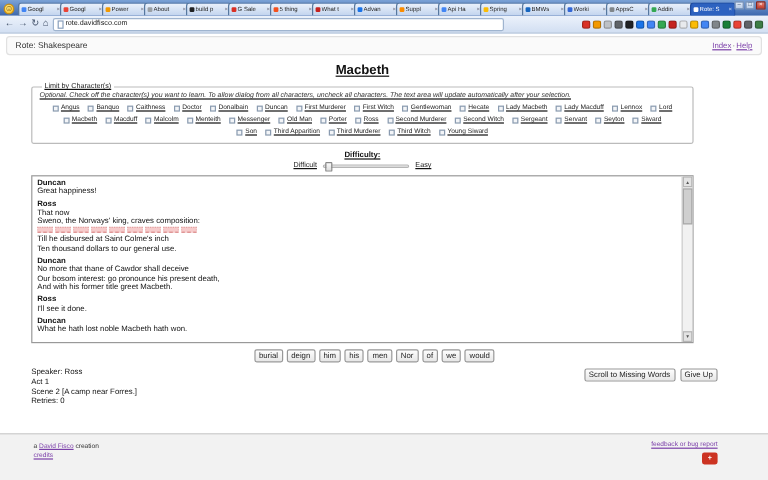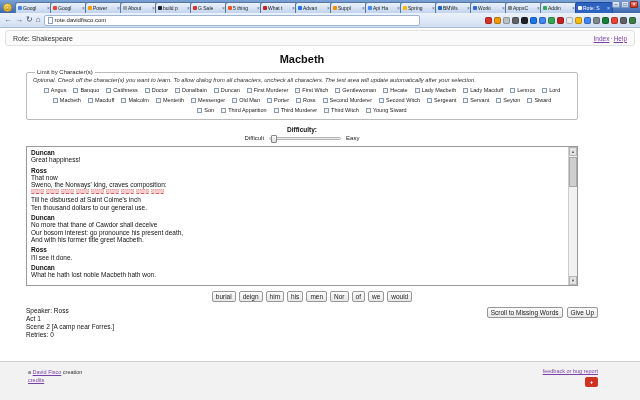--- a/index.html
+++ b/index.html
@@ -40,21 +40,21 @@
 
   
   .page { height:372px; background:#fff; position:relative; color:#111; }
   .site-header { margin:2px 5px 0; height:16px; background:#fafafa; border:1px solid #e1e1e1;
     border-radius:3px; display:flex; align-items:center; justify-content:space-between; padding:0 7px; }
   .site-title { font-size:7px; color:#333; }
   .top-nav { font-size:6.5px; }
   .top-nav a, .plink { color:#7b3fa9; text-decoration:underline; cursor:pointer; }
   .nav-sep { color:#555; text-decoration:none; margin:0 1px; }
 
-  .content  { margin-left:26px; width:552px; }
+  .content  { margin-left:26px; width:552px;text-decoration:underline; }
   .content2 { margin-left:26px; width:572px; }
 
   .page-title { text-align:center; font-size:11px; font-weight:bold; margin-top:7px; }
 
   fieldset.characters { border:1px solid #bbb; border-radius:2px; margin-top:4px;
     padding:1px 6px 6px; }
   fieldset.characters legend { font-size:6px; color:#222; padding:0 2px; margin-left:2px; }
   .instructions { font-size:5.8px; font-style:italic; color:#333; margin:1px 0 4px; }
   .char-row { display:flex; justify-content:center; gap:7px; margin-top:4px; white-space:nowrap; }
   .char-item { display:inline-flex; align-items:center; gap:2px; font-size:5.5px; color:#222; }

